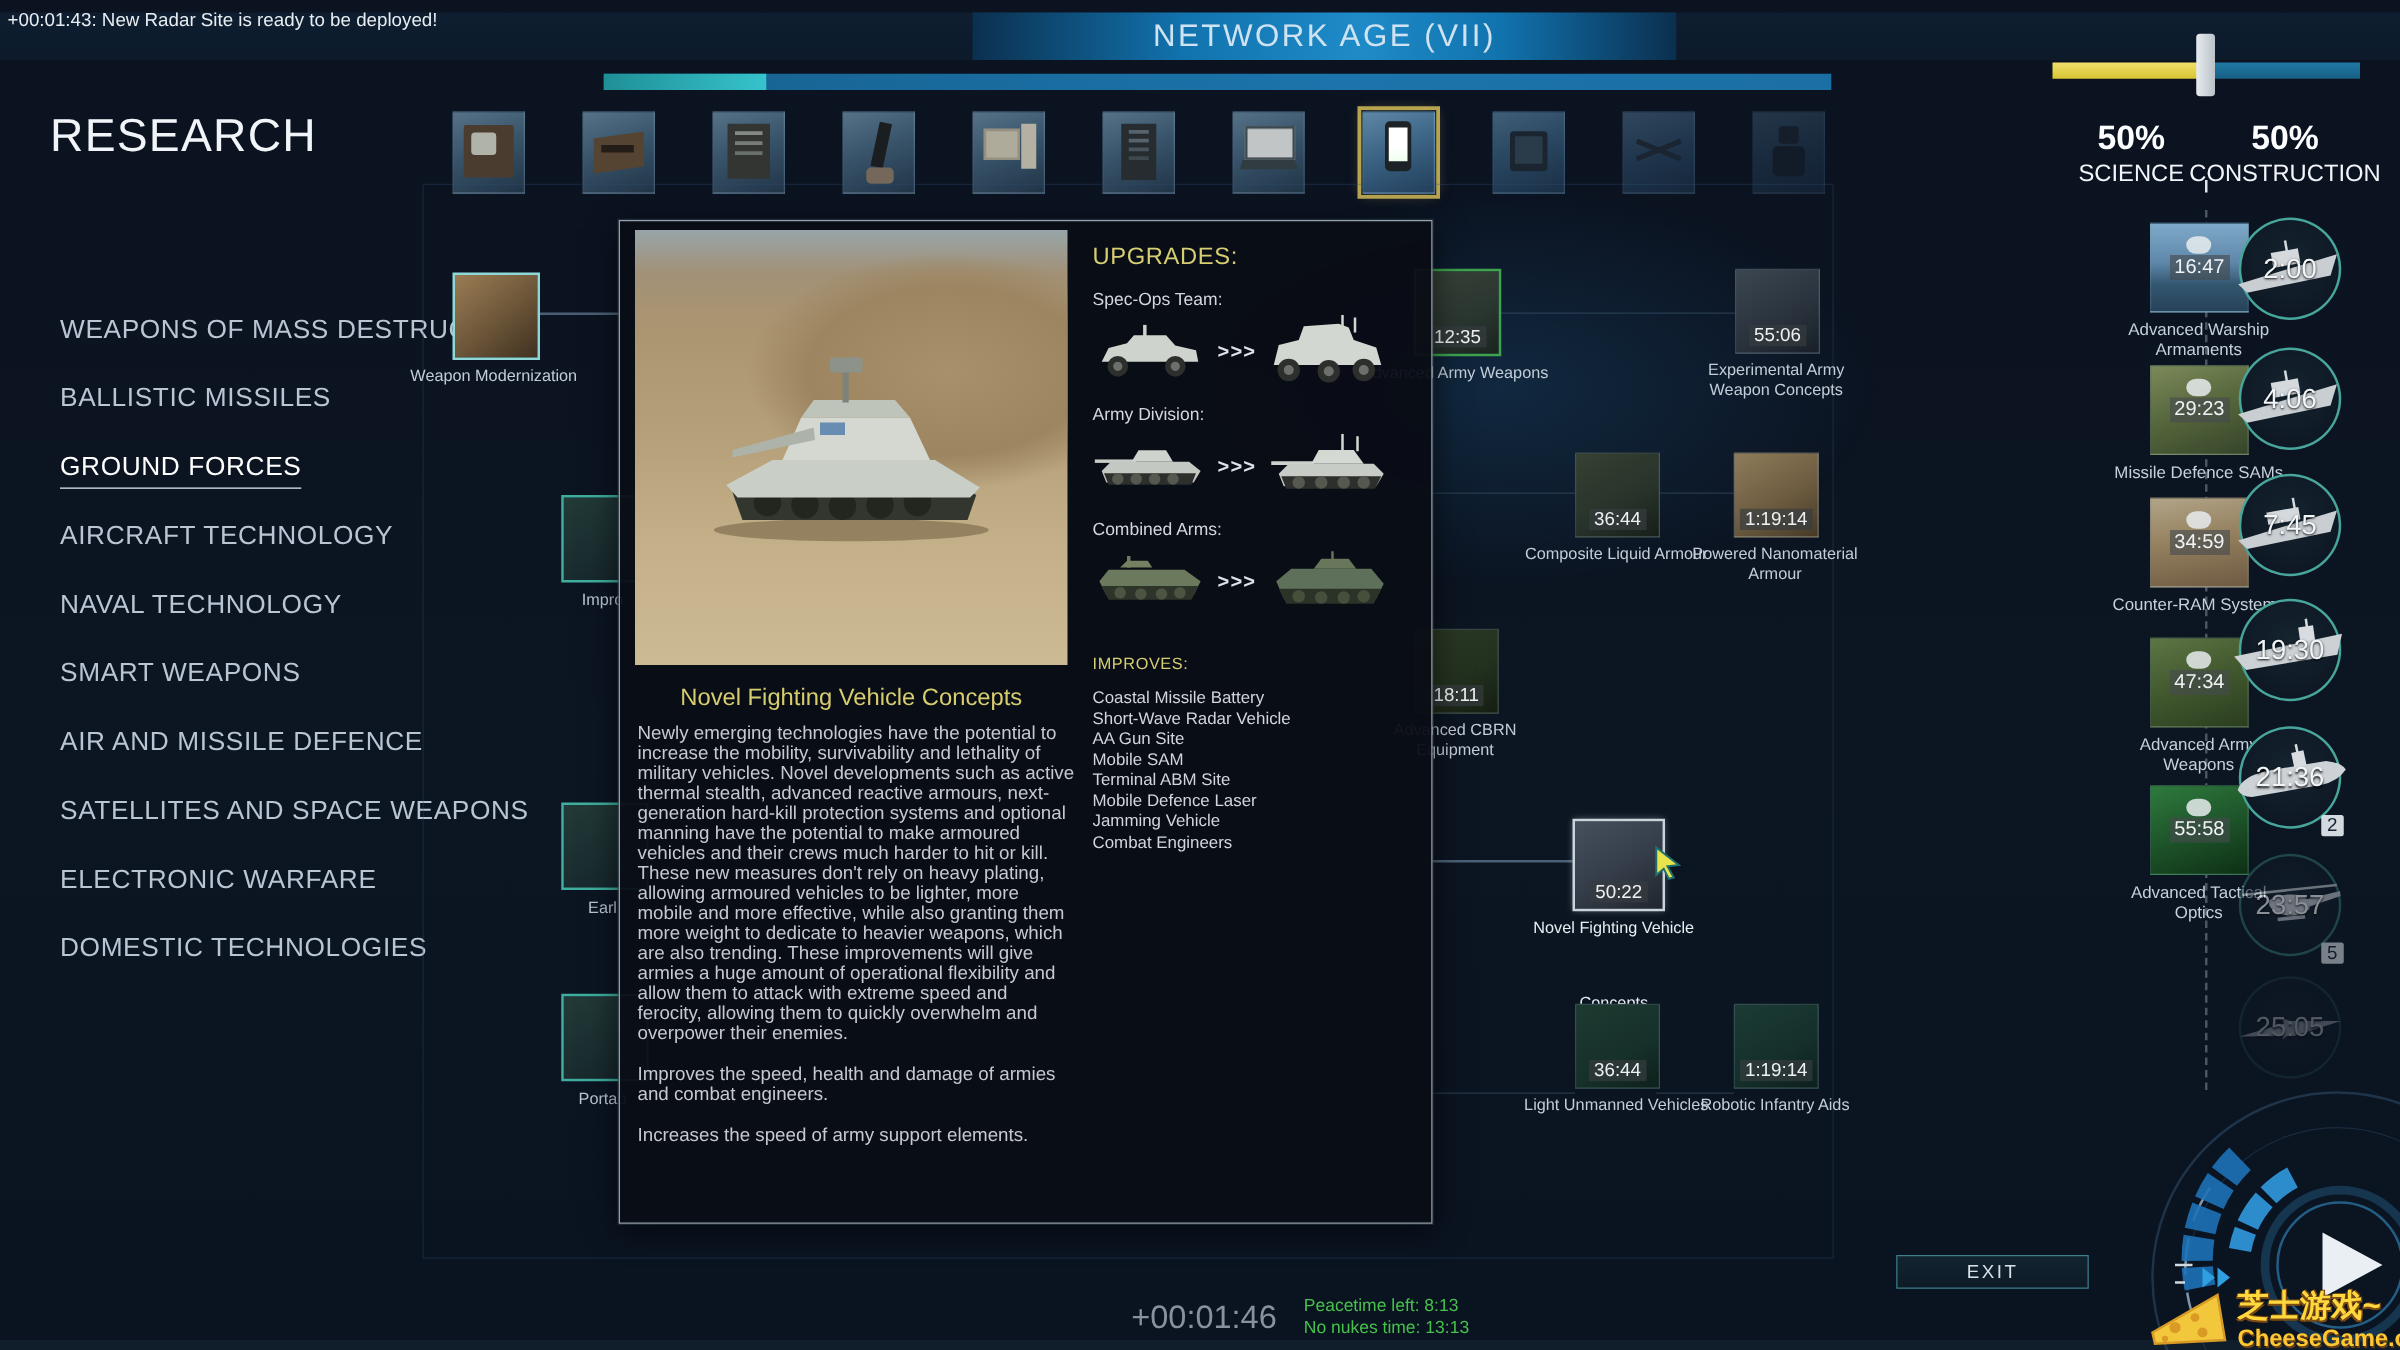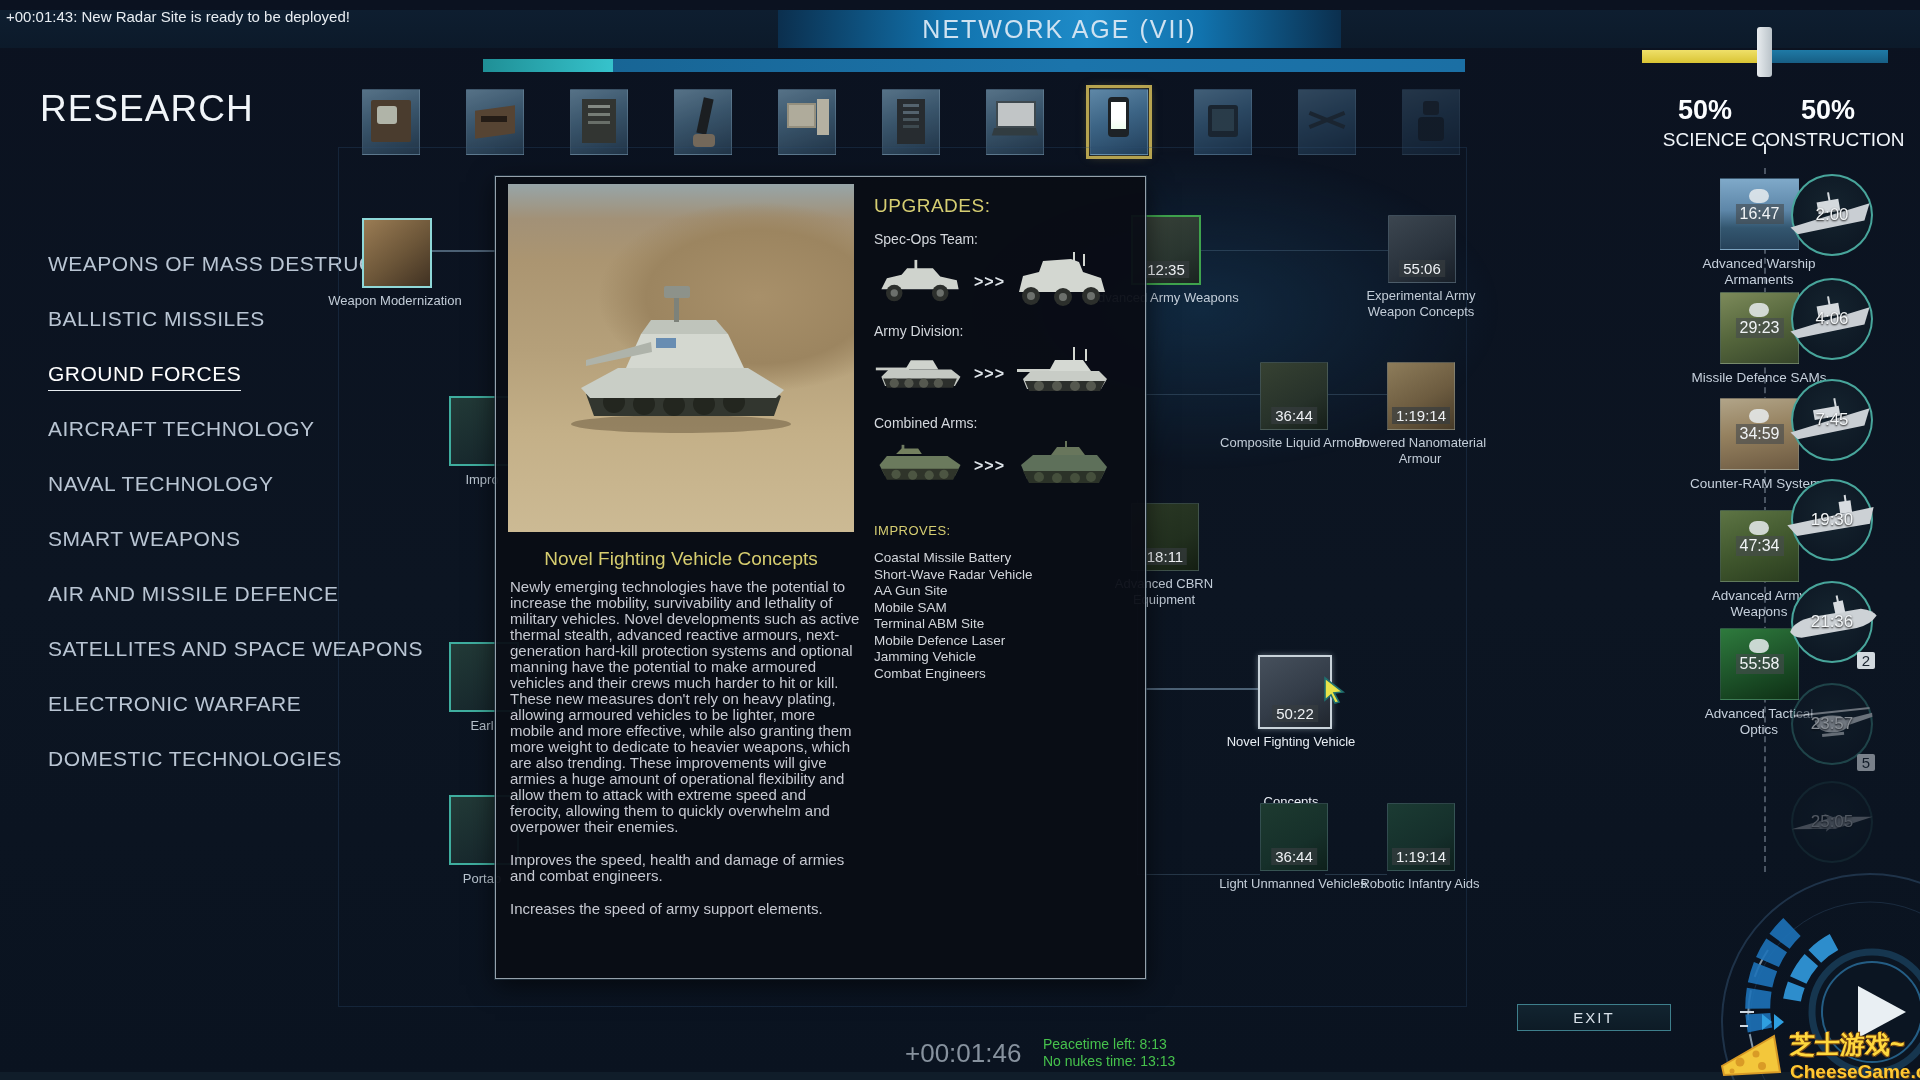--- a/index.html
+++ b/index.html
@@ -126,21 +126,21 @@
   .q3 .qimg{background:linear-gradient(170deg,#b1a488 0%,#95815f 45%,#6d5a42 100%);}
   .q4 .qimg{background:linear-gradient(160deg,#5d7444 0%,#41582e 50%,#2a3d1f 100%);}
   .q5 .qimg{background:linear-gradient(160deg,#2e7a3d 0%,#1c5128 55%,#0e3015 100%);}
   .qdot{position:absolute;left:28px;top:10px;width:20px;height:14px;background:#e8ecef;border-radius:40%/50%;opacity:.85;}
 
   .circ{position:absolute;left:1791px;width:78px;height:78px;border-radius:50%;
     border:2px solid rgba(82,190,176,.85);
     background:radial-gradient(circle at 50% 42%,#15242f 0%,#0d1723 80%);}
   .circ svg{position:absolute;left:-8px;top:16px;overflow:visible;}
   .ctime{position:absolute;left:50%;top:50%;transform:translate(-50%,-50%);
-    color:#f2f5f7;font-size:17px;text-shadow:0 1px 2px #000;}
+    color:#f2f5f7;font-size:22px;text-shadow:0 1px 2px #000;}
   .badge{position:absolute;right:-4px;bottom:-8px;background:rgba(228,234,240,.92);
     color:#1a2430;font-size:15px;padding:0 5px;border-radius:2px;}
   .circ.fade1{opacity:.55;border-color:rgba(82,190,176,.5);}
   .circ.fade2{opacity:.3;border-color:rgba(82,190,176,.3);}
 
   
   .timer{position:absolute;left:905px;top:1038px;font-size:26px;color:#87929e;}
   .greens{position:absolute;left:1043px;top:1036px;font-size:14px;color:#46c24c;line-height:17px;}
   .exit-btn{position:absolute;left:1517px;top:1004px;width:152px;height:25px;
     background:linear-gradient(180deg,#122430,#0d1b26);border:1px solid #3e7f8c;

